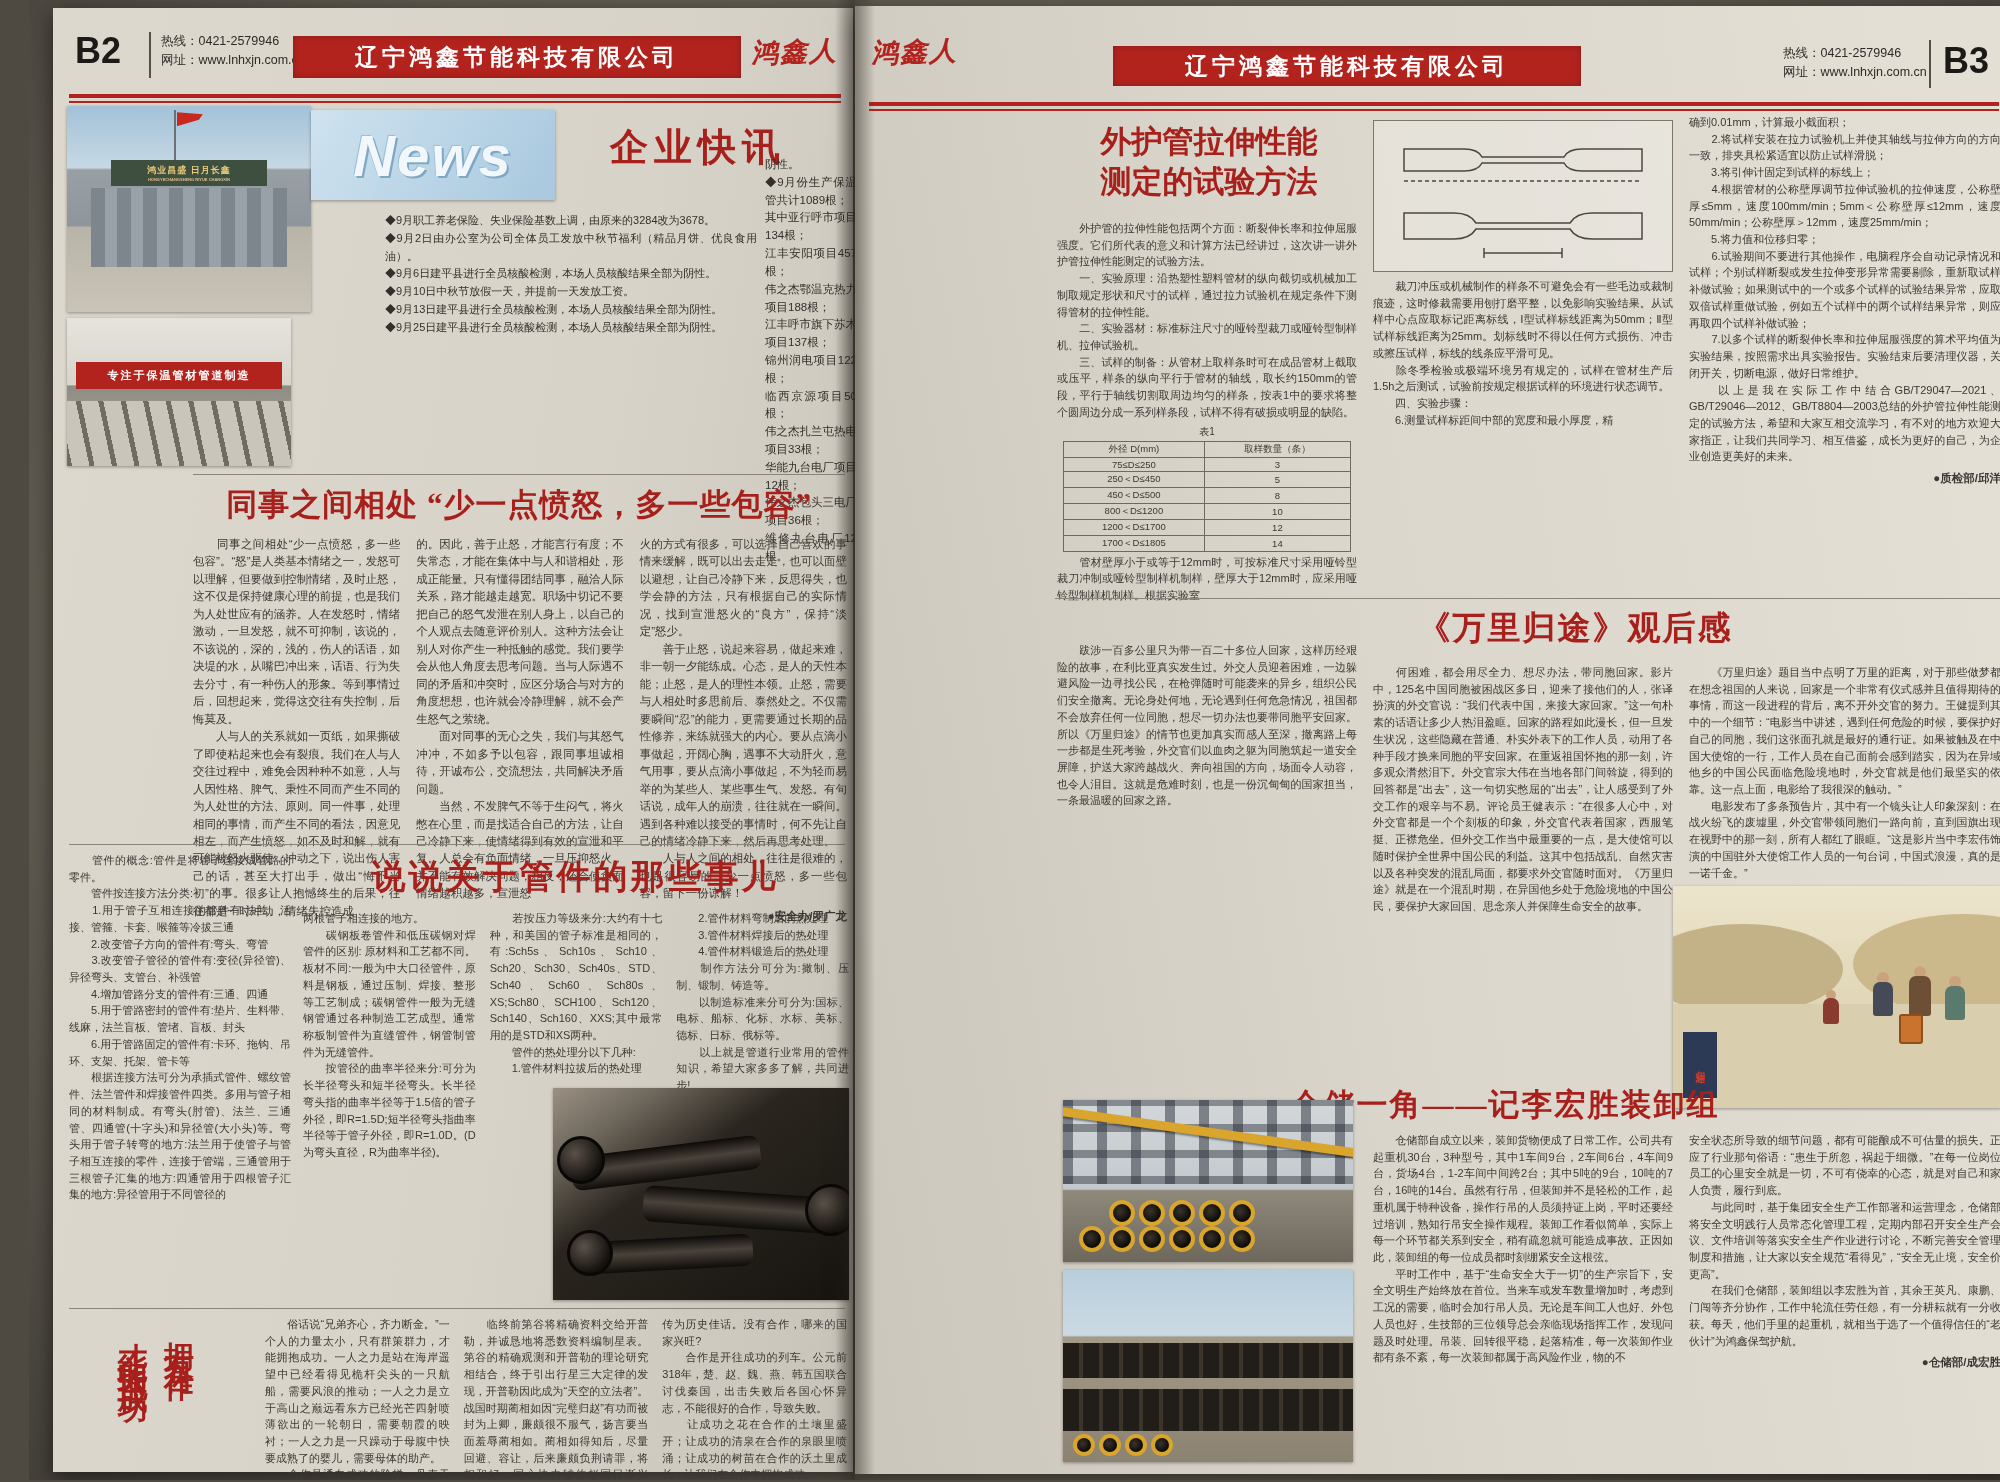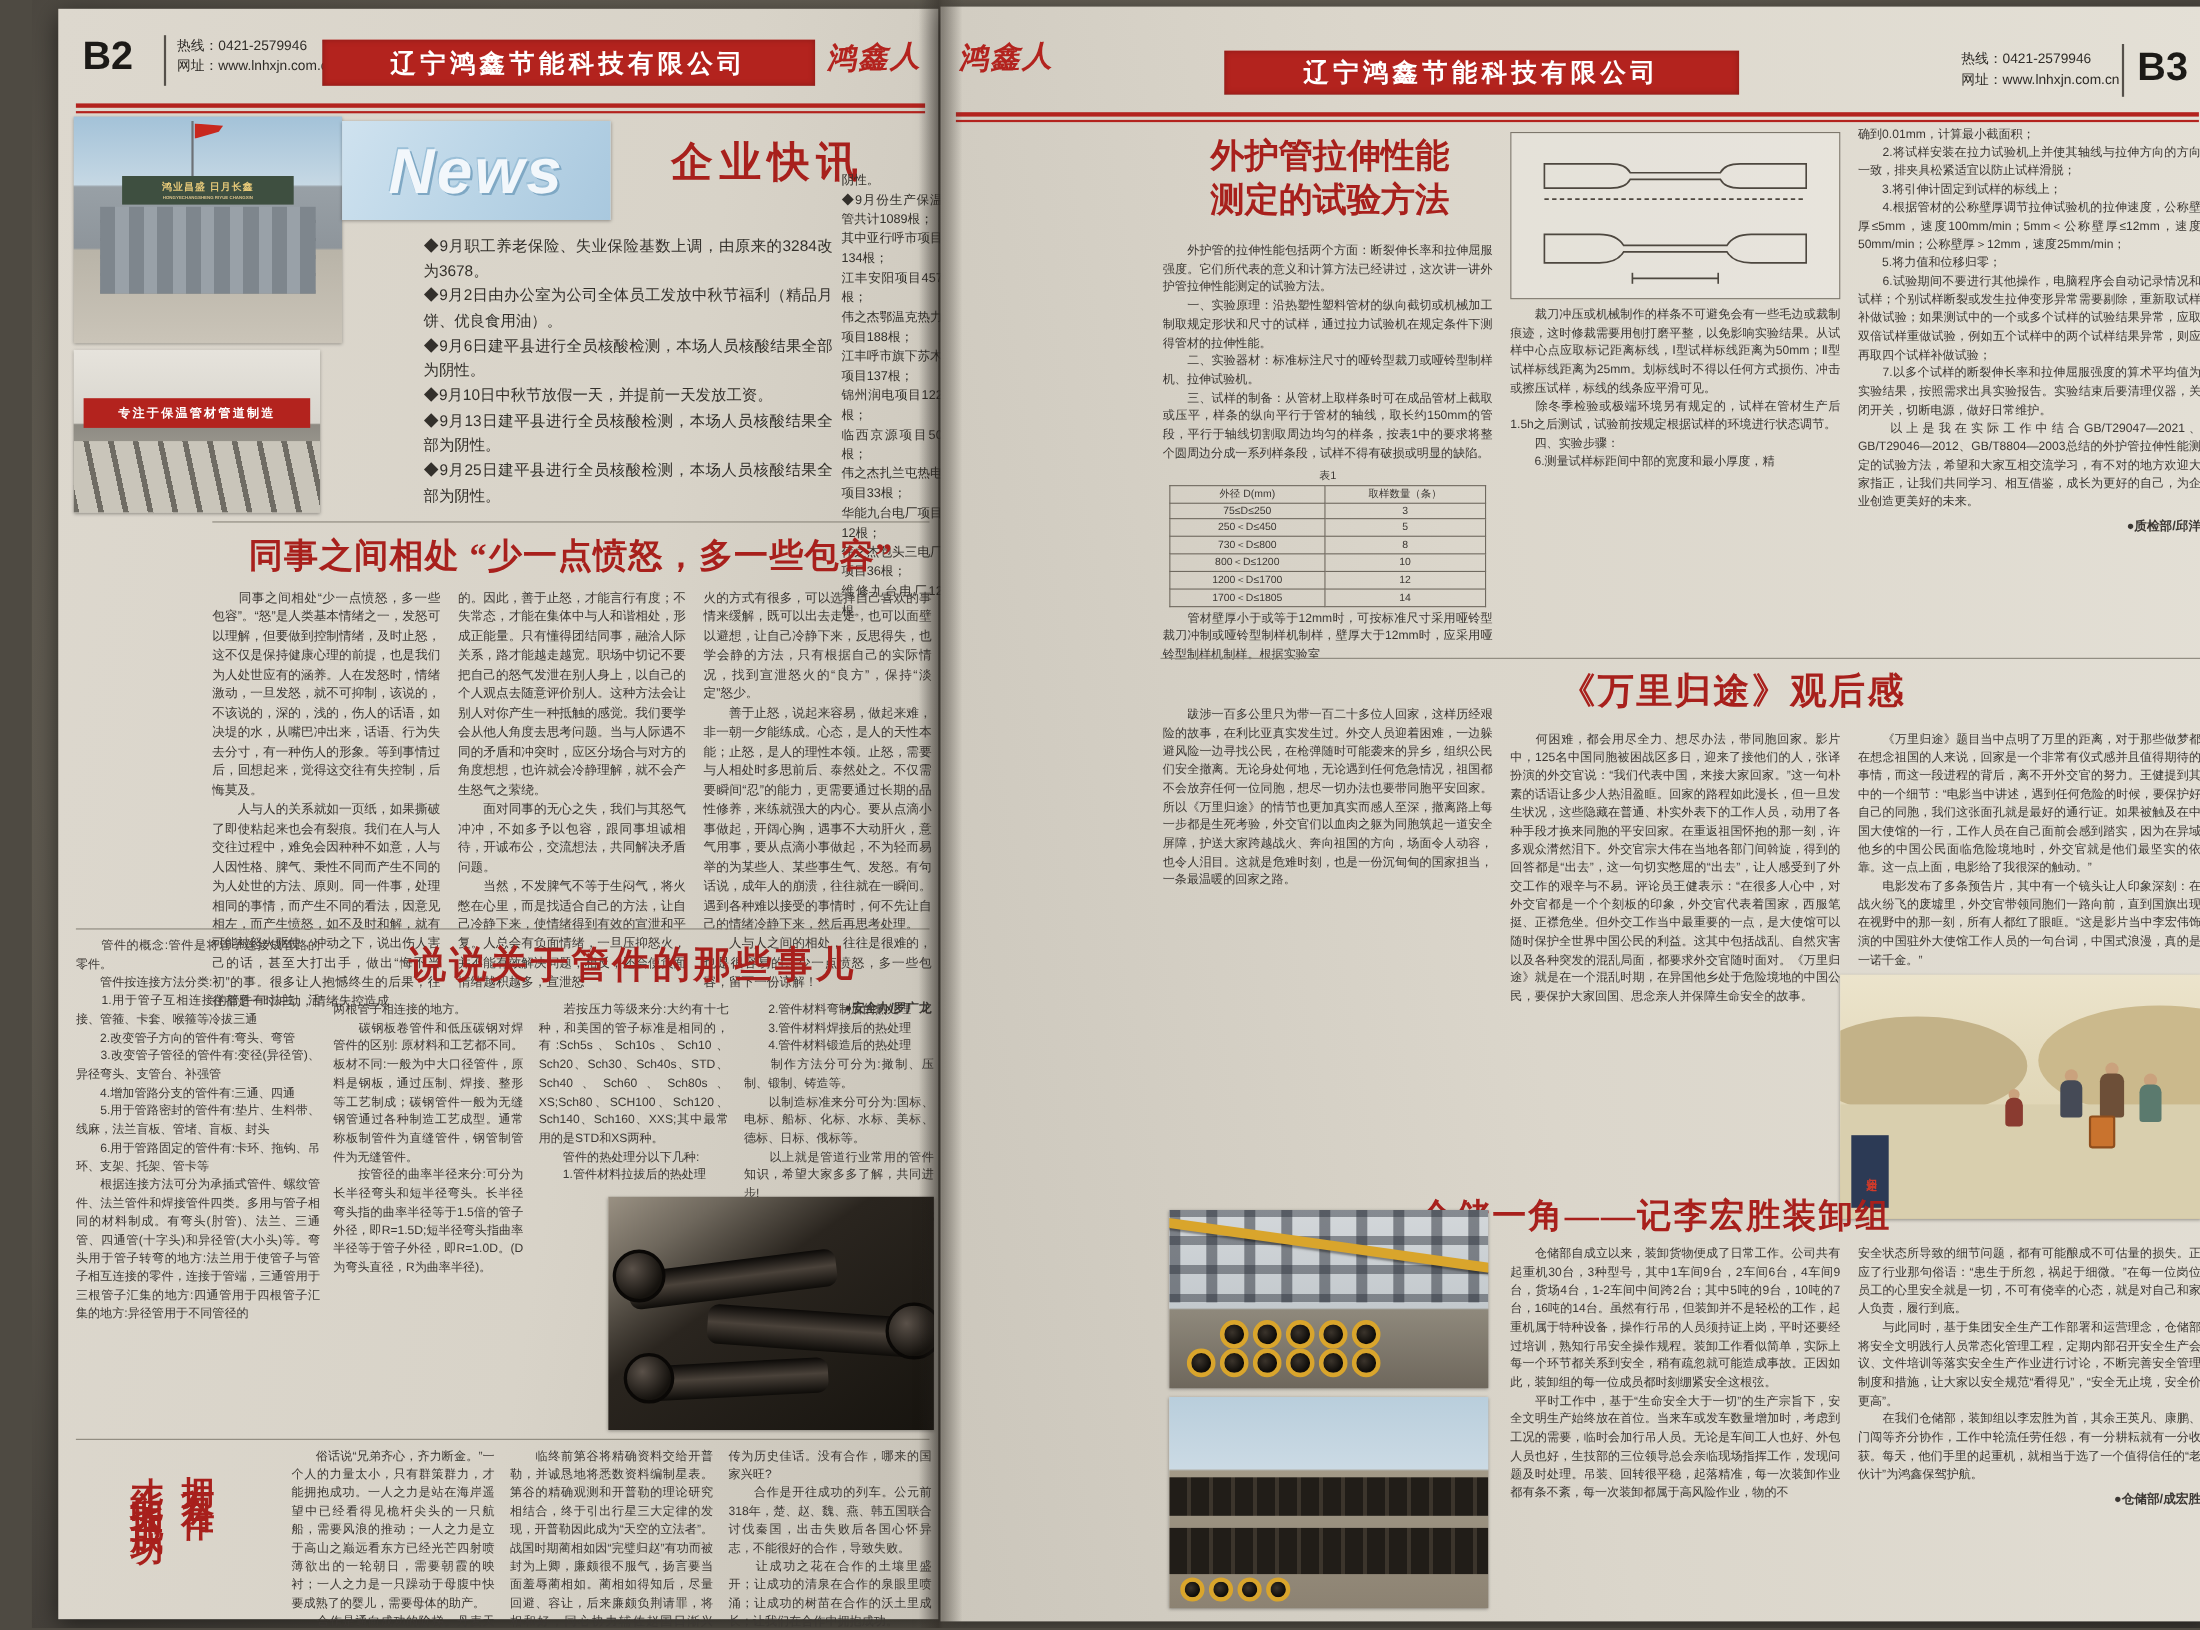--- a/index.html
+++ b/index.html
@@ -20,21 +20,21 @@
   .doublerule{border-top:4px solid #b3231e;border-bottom:2px solid #b3231e;height:3px;}
   .hairline{border-top:1.5px solid #8a857b;height:0;}
   .pageno{font-size:36px;font-weight:bold;color:#1c1a17;font-family:"Liberation Sans",sans-serif;}
   .contact{font-size:12.5px;line-height:1.5;color:#2e2b27;}
   .script-logo{font-family:"Liberation Serif",serif;font-style:italic;font-weight:bold;
     font-size:27px;color:#b3231e;transform:rotate(-2deg);letter-spacing:2px;}
   .headline{font-family:"Liberation Serif",serif;font-weight:bold;color:#a8201c;text-align:center;}
   .col{font-size:11.5px;line-height:1.52;text-align:justify;white-space:pre-line;color:#3b3733;}
   .col-sm{font-size:11px;}
   .byline{text-align:right;font-weight:bold;font-size:11.5px;margin-top:6px;white-space:nowrap;}
-  .bullets{font-size:14px;line-height:1.62;text-align:justify;white-space:pre-line;color:#33302b;}
+  .bullets{font-size:11px;line-height:1.62;text-align:justify;white-space:pre-line;color:#33302b;}
   .flexrow{display:flex;}
   
   .ph{position:absolute;box-shadow:0 1px 3px rgba(0,0,0,.35);overflow:hidden;}
   .ph-building{background:linear-gradient(180deg,#a3c2d8 0%,#c6d8e4 30%,#98a0a6 31%,#8e959b 58%,#b9b4a8 59%,#cac4b8 100%);padding-left:20px;}
   .bld-sign{position:absolute;left:18%;top:26%;width:64%;height:13%;background:#3e4f40;color:#e5c878;
     display:flex;flex-direction:column;align-items:center;justify-content:center;font-size:9px;font-weight:bold;letter-spacing:1px;}
   .bld-sign small{font-size:4px;letter-spacing:0;color:#d8c08a;}
   .bld-grid{position:absolute;left:10%;top:40%;width:80%;height:38%;
     background:repeating-linear-gradient(90deg,#7e868d 0 14px,#99a1a8 14px 26px),
     repeating-linear-gradient(0deg,rgba(0,0,0,.22) 0 3px,rgba(0,0,0,0) 3px 16px);}
@@ -239,21 +239,21 @@
         <tbody>
           <tr>
               <td>75≤D≤250</td>
               <td>3</td>
             </tr>
           <tr>
               <td>250＜D≤450</td>
               <td>5</td>
             </tr>
           <tr>
-              <td>730＜D≤800</td>
+              <td>450＜D≤500</td>
               <td>8</td>
             </tr>
           <tr>
               <td>800＜D≤1200</td>
               <td>10</td>
             </tr>
           <tr>
               <td>1200＜D≤1700</td>
               <td>12</td>
             </tr>

